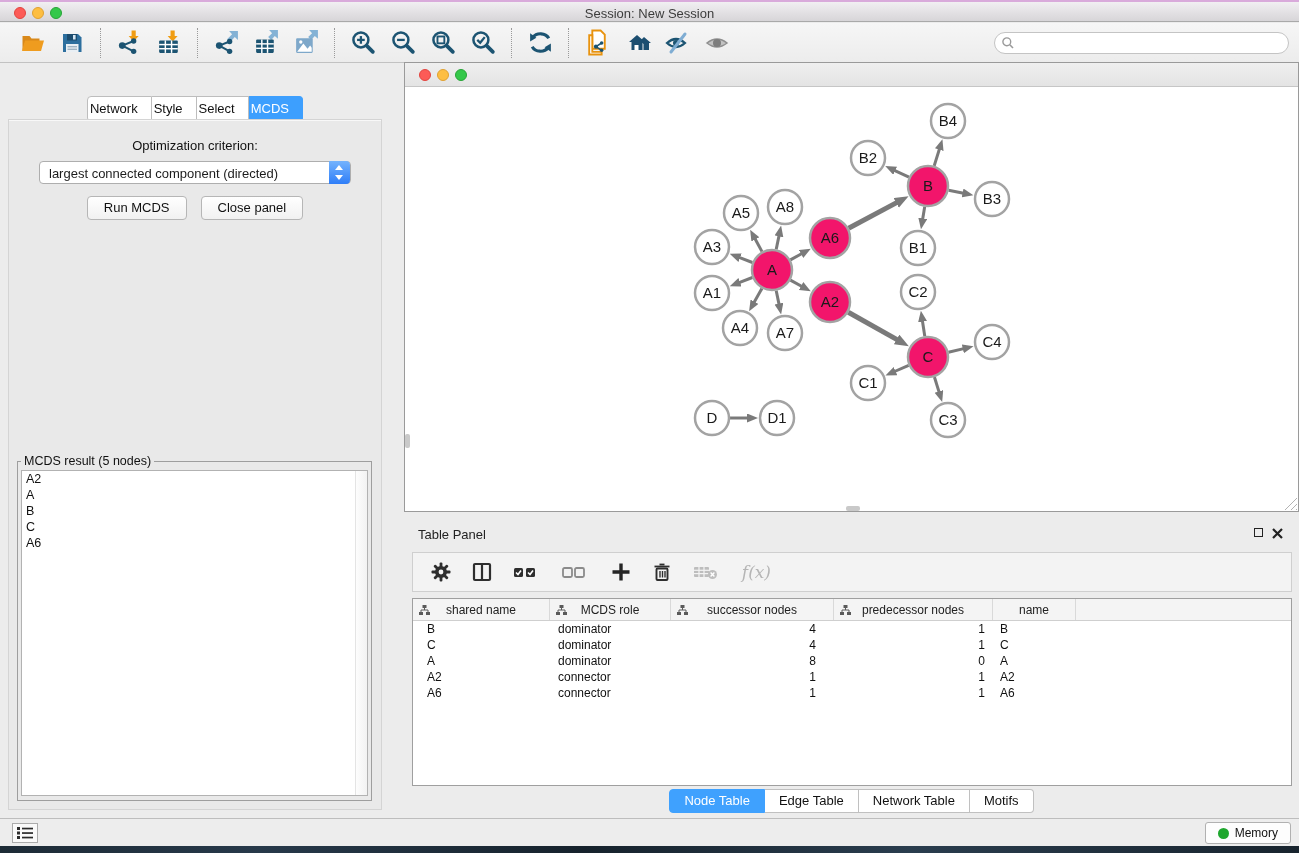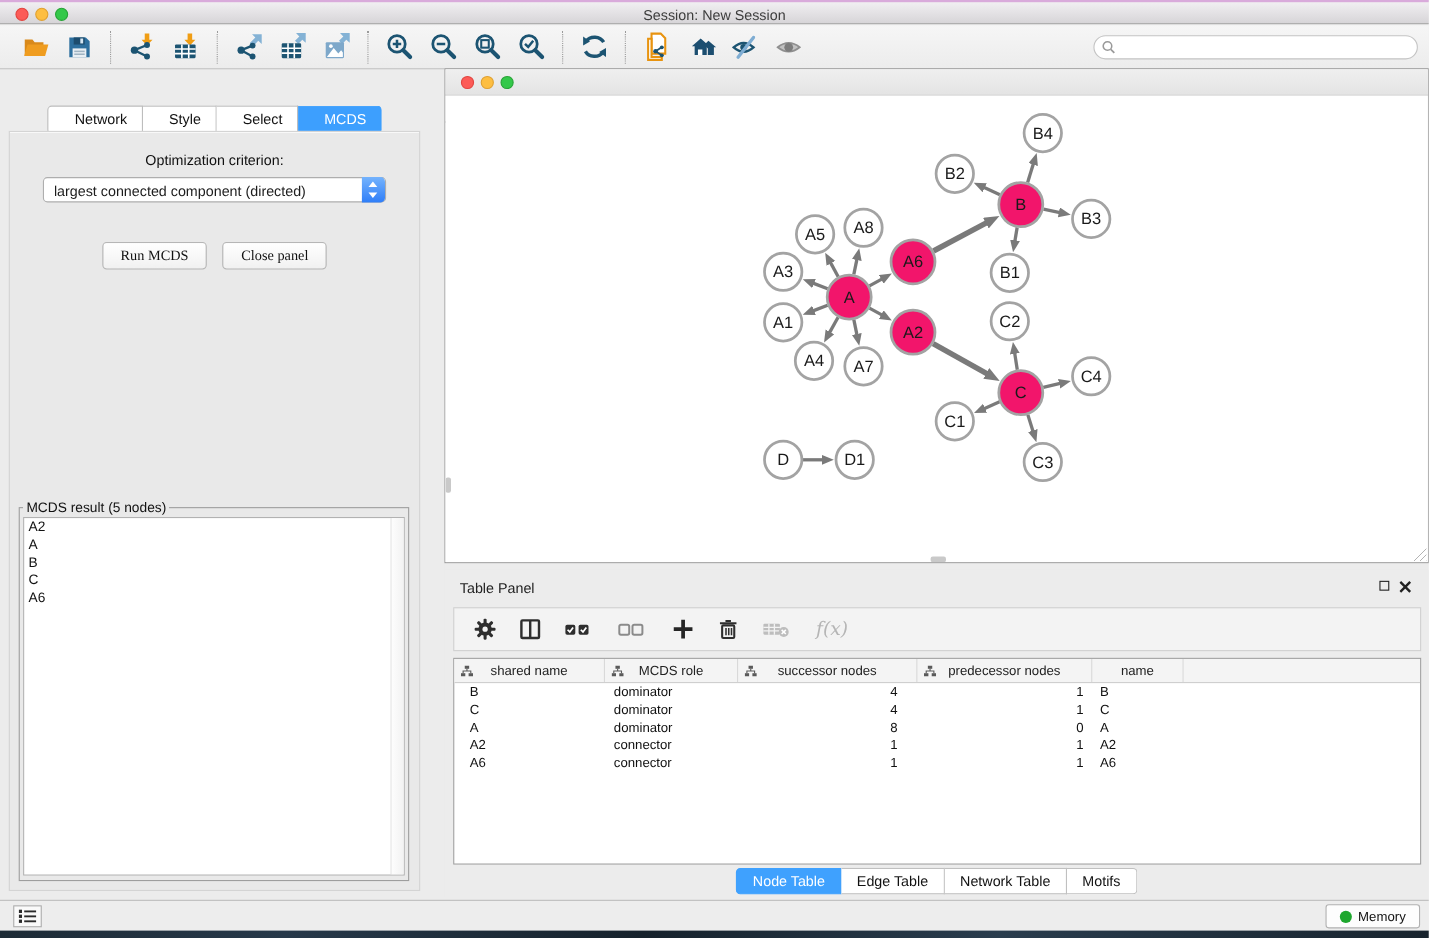--- a/index.html
+++ b/index.html
@@ -30,39 +30,39 @@
   .splitter { position:absolute; top:64px; left:390px; width:14px; height:752px; background:#ececec; }
 
   .panel-head { position:relative; height:26px; }
   .panel-title { position:absolute; left:10px; top:7px; font-size:13px; color:#222; }
   .win-ctrl { position:absolute; top:8px; display:flex; gap:9px; }
   .float-box { width:9px; height:9px; border:1.5px solid #222; display:inline-block; }
   .x-icon { width:11px; height:11px; display:inline-block; }
 
   
   .cp-tabs { position:absolute; top:32px; left:0; width:100%; display:flex; justify-content:center; }
-  .tab { font-size:13px; padding:4px 13px 5px 24px; background:#fff; border:1px solid #bdbdbd; border-left:none; color:#111;text-align:center; }
+  .tab { font-size:13px; padding:4px 13px 5px 2px; background:#fff; border:1px solid #bdbdbd; border-left:none; color:#111;text-align:center; }
   .tab:first-child { border-left:1px solid #bdbdbd; border-radius:4px 0 0 4px; }
   .tab:last-child { border-radius:0 4px 4px 0; }
   .tab.active { background:#3d9ffe; border-color:#3d9ffe; color:#fff; }
 
   .cp-content { position:absolute; top:55px; left:8px; right:8px; bottom:6px;
     background:#e9e9e9; border:1px solid #d4d4d4; box-shadow:inset 0 1px 0 #f8f8f8; }
   .opt-label { margin-top:18px; text-align:center; font-size:13px; color:#111; }
   .selectbox { position:relative; margin:8px auto 0 auto; width:312px; height:23px; background:#fff;
     border:1px solid #aeaeae; border-radius:4px; font-size:13px;text-align:right; }
   .selectbox .val { position:absolute; left:9px; top:4px; }
   .stepper { position:absolute; right:0; top:-1px; width:21px; height:23px; border-radius:0 4px 4px 0;
     background:linear-gradient(#74b3fd,#2f7ef8); }
   .stepper .up, .stepper .dn { position:absolute; left:6px; width:0; height:0; border-left:4.5px solid transparent; border-right:4.5px solid transparent; }
   .stepper .up { top:4px; border-bottom:5px solid #fff; }
   .stepper .dn { bottom:4px; border-top:5px solid #fff; }
   .btn-row { margin-top:12px; display:flex; justify-content:center; gap:14px; }
   .pushbtn { font-size:13px; padding:3px 16px 4px 16px; background:linear-gradient(#ffffff,#f1f1f1);
-    border:1px solid #b6b6b6; border-radius:4px; color:#111; font-family:Liberation Serif, serif;margin-top:24px; }
+    border:1px solid #b6b6b6; border-radius:4px; color:#111; font-family:Liberation Sans, sans-serif; }
 
   .result-fieldset { position:absolute; left:8px; right:9px; top:334px; bottom:8px;
     border:1px solid #9e9e9e; background:transparent; }
   .result-fieldset legend { font-size:12.5px; margin-left:3px; padding:0 3px; color:#111; }
   .listbox { position:absolute; left:3px; right:3px; top:2px; bottom:4px; background:#fff; border:1px solid #b2b2b2; overflow:hidden; }
   .scroll-track { position:absolute; right:0; top:0; bottom:0; width:12px; border-left:1px solid #e4e4e4; background:linear-gradient(to right,#fdfdfd,#f2f2f2); }
   .list-item { font-size:12.5px; line-height:16px; padding-left:4px; color:#111; }
 
   
   .net-window { position:absolute; left:404px; top:62px; width:895px; height:450px;

